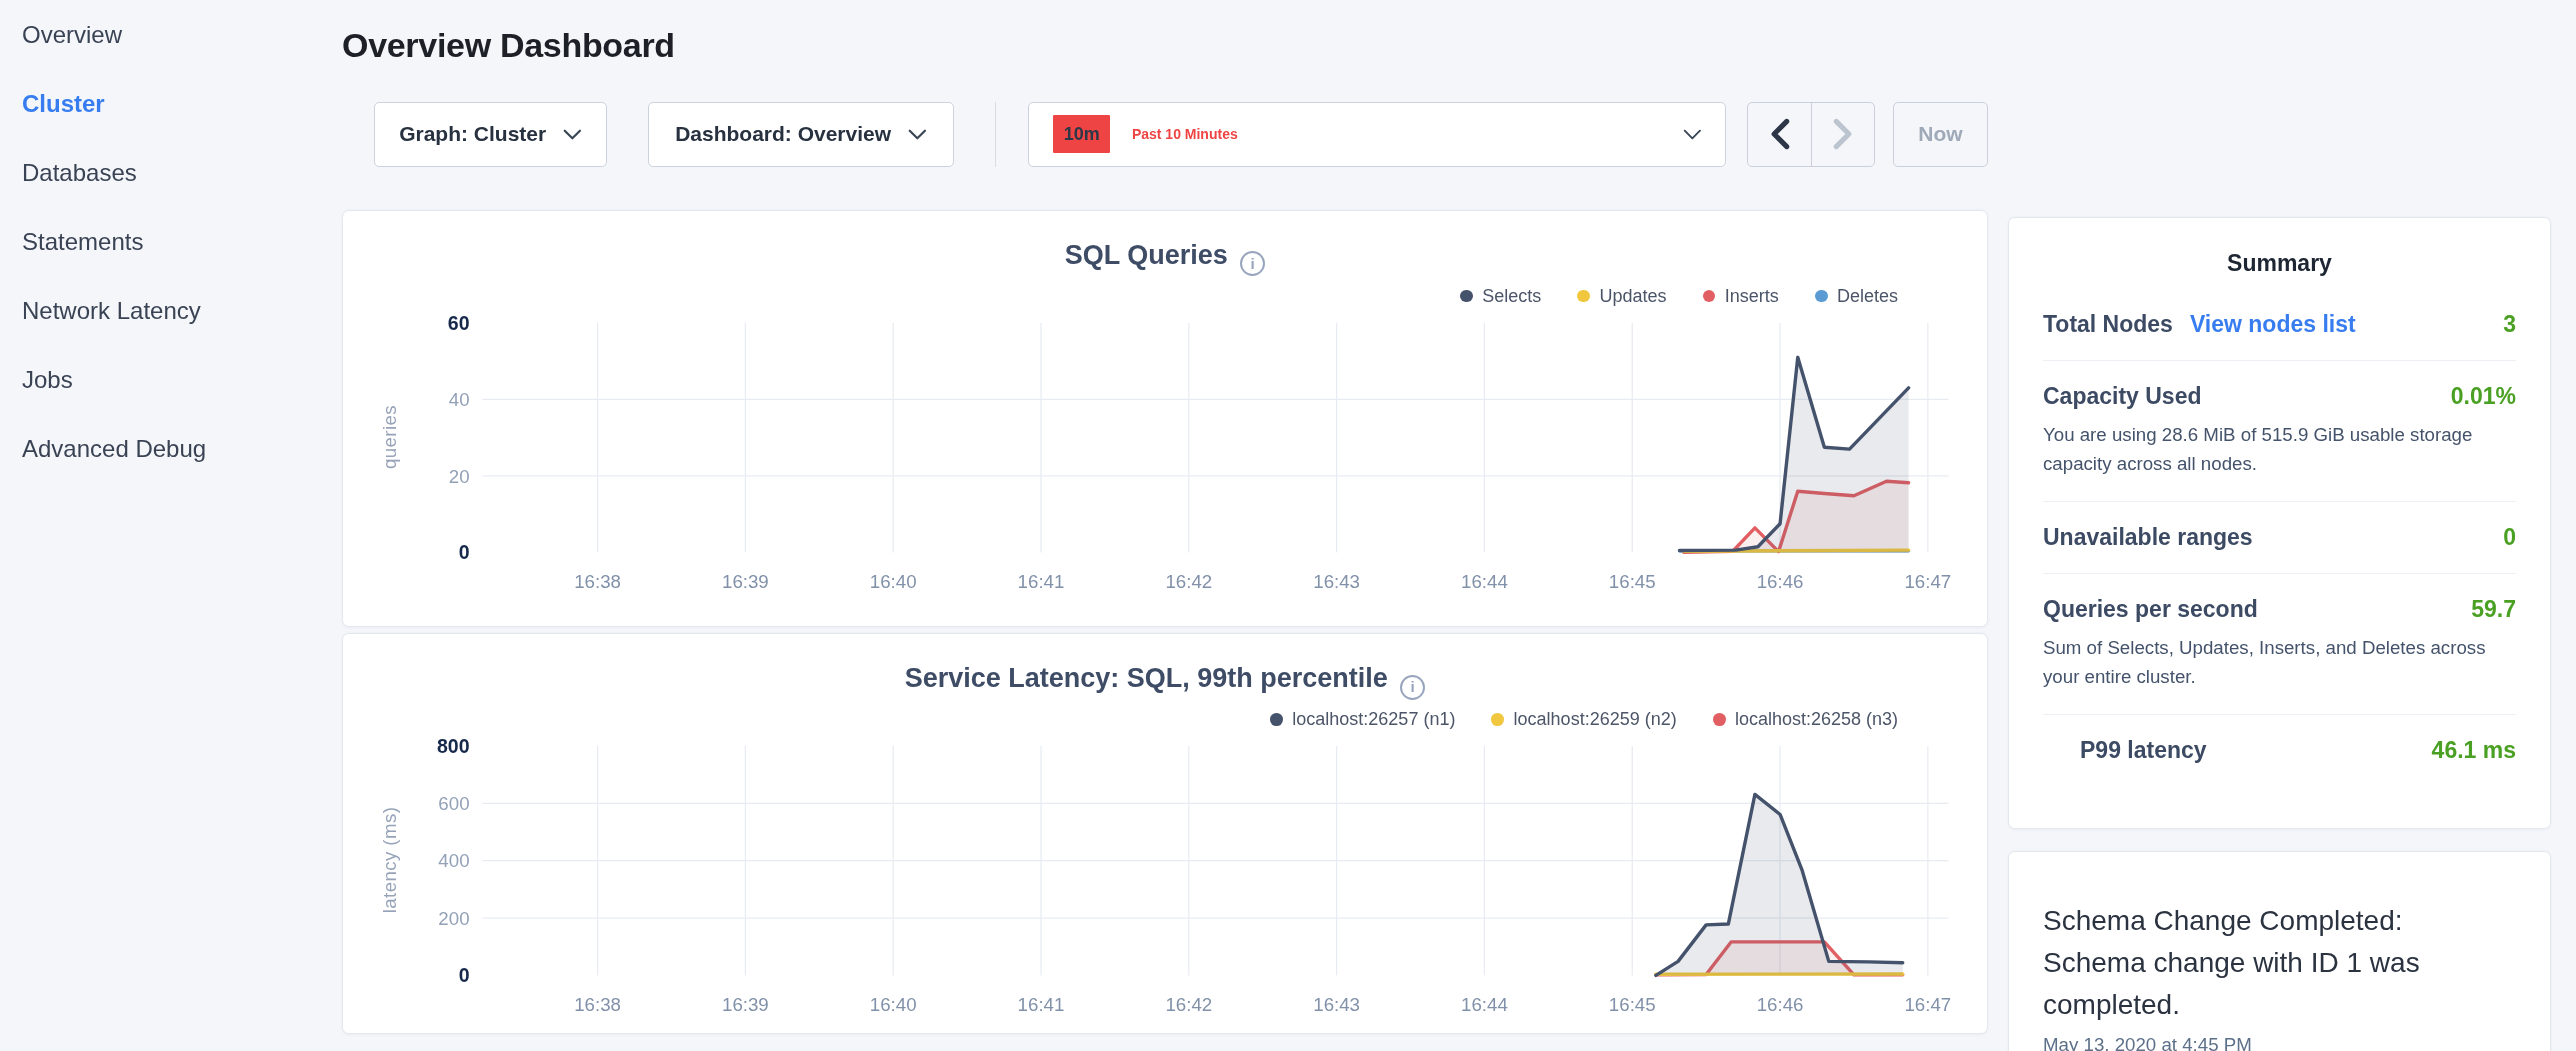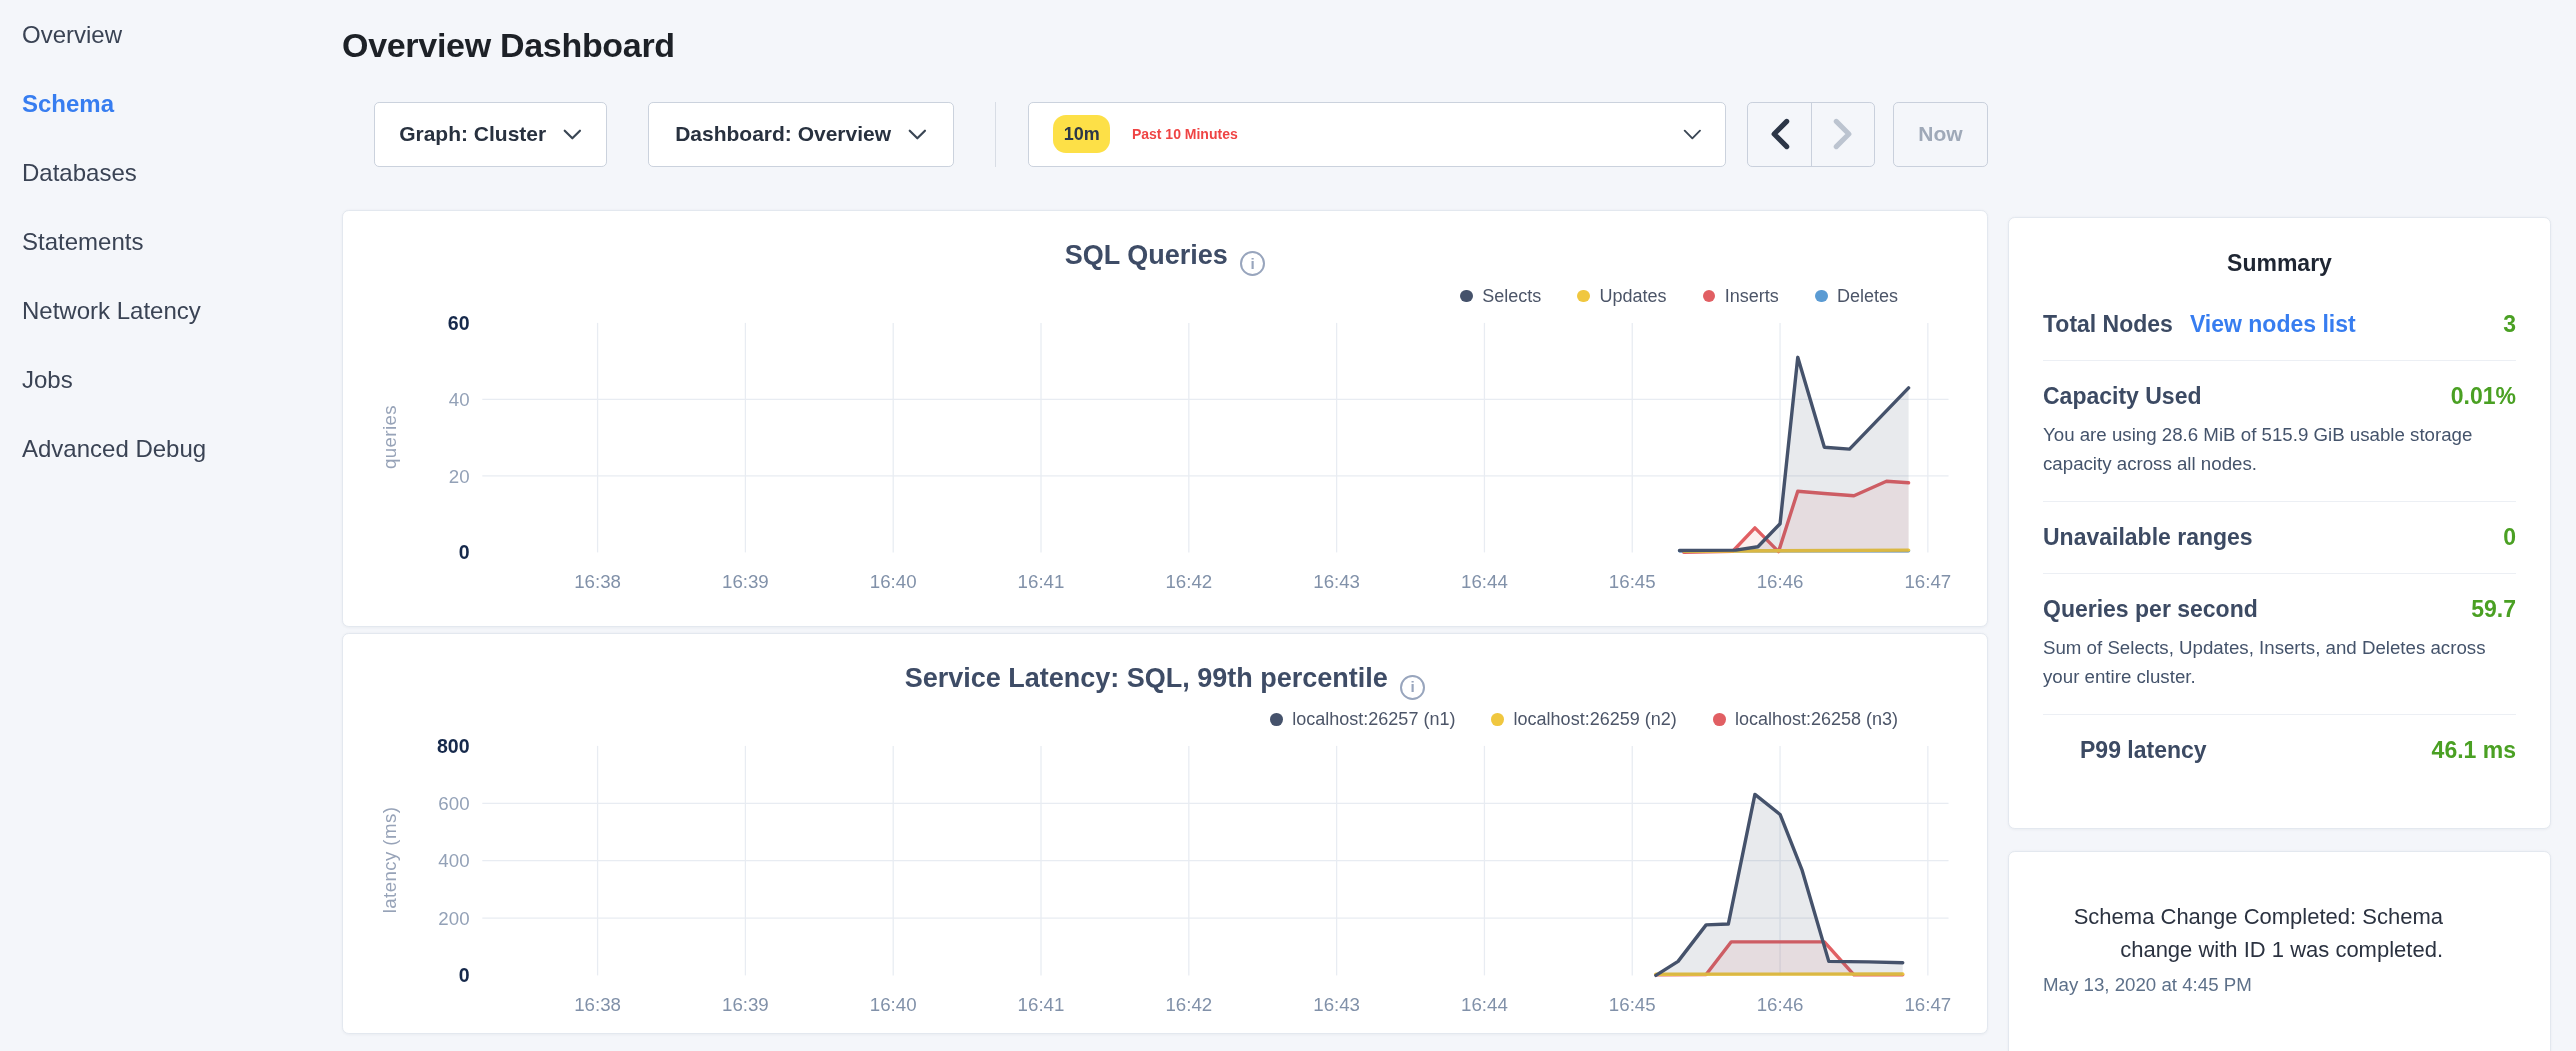--- a/index.html
+++ b/index.html
@@ -28,22 +28,22 @@
     font-size:21px; font-weight:700; color:#28313f; cursor:pointer;
   }
   .dd-graph { width:243px; }
   .dd-dashboard { width:319px; margin-left:41px; }
   .vdivider { width:1.7px; background:#d8dde5; margin:0 0 0 41px; }
   .timebox {
     margin-left:32px; width:726px; background:#fff; border:1.7px solid #cbd2dd; border-radius:5.1px;
     display:flex; align-items:center; padding:0 24px; cursor:pointer;
   }
   .time-badge {
-    background:#fde047; color:#2c3748; font-weight:700; font-size:18px;
-    padding:8.5px 10.2px; border-radius:13px;
+    background:#ef4444; color:#2c3748; font-weight:700; font-size:18px;
+    padding:8.5px 10.2px; border-radius:1px;
   }
   .time-label { margin-left:22px; font-size:14px; font-weight:700; color:#ef4444; flex:1; }
   .arrow-group {
     margin-left:21px; width:133px; display:flex; border:1.7px solid #c9d0dc; border-radius:5.1px; overflow:hidden;
   }
   .arrow-btn { flex:1; display:flex; align-items:center; justify-content:center; background:transparent; border:none; cursor:pointer; }
   .arrow-btn + .arrow-btn { border-left:1.7px solid #c9d0dc; }
   .now-btn {
     margin-left:18px; width:99px; background:transparent; border:1.7px solid #c9d0dc; border-radius:5.1px;
     font-family:"Liberation Sans",sans-serif; font-size:21px; font-weight:700; color:#9fa9b8; cursor:pointer;
@@ -80,30 +80,30 @@
   .panel-title { text-align:center; font-size:23px; font-weight:700; color:#1f2633; margin:6.8px 0 12px; }
   .s-row { padding:22px 0; border-bottom:0.9px solid #eceff4; }
   .s-row:last-child { border-bottom:none;margin-left:37px; }
   .s-head { display:flex; align-items:flex-start; }
   .s-label { font-size:23px; font-weight:700; color:#3c4a63; }
   .s-link { margin-left:17px; font-size:23px; font-weight:700; color:#377df0; text-decoration:none; cursor:pointer; }
   .s-value { margin-left:auto; font-size:23px; font-weight:700; color:#4aa023; white-space:nowrap; }
   .s-desc { margin-top:11px; font-size:18.7px; line-height:1.55; color:#44536b; max-width:485px; }
   .events-card { margin-top:22px; padding:25.5px 34px; height:340px; overflow:hidden; }
   .event-item { margin-top:22px; }
-  .event-msg { font-size:22px; line-height:1.5; color:#2b3240; max-width:400px;text-align:right; }
+  .event-msg { font-size:28px; line-height:1.5; color:#2b3240; max-width:400px; }
   .event-time { margin-top:8.5px; font-size:18.7px; color:#5d7089; }
 </style>
 </head>
 <body>
 
 <aside class="sidebar">
   <nav>
       <div class="nav-item">Overview</div>
-      <div class="nav-item active">Schema</div>
+      <div class="nav-item active">Cluster</div>
       <div class="nav-item">Databases</div>
       <div class="nav-item">Statements</div>
       <div class="nav-item">Network Latency</div>
       <div class="nav-item">Jobs</div>
       <div class="nav-item">Advanced Debug</div>
     </nav>
 </aside>
 
 <main class="main">
   <h1 class="page-title">Overview Dashboard</h1>

